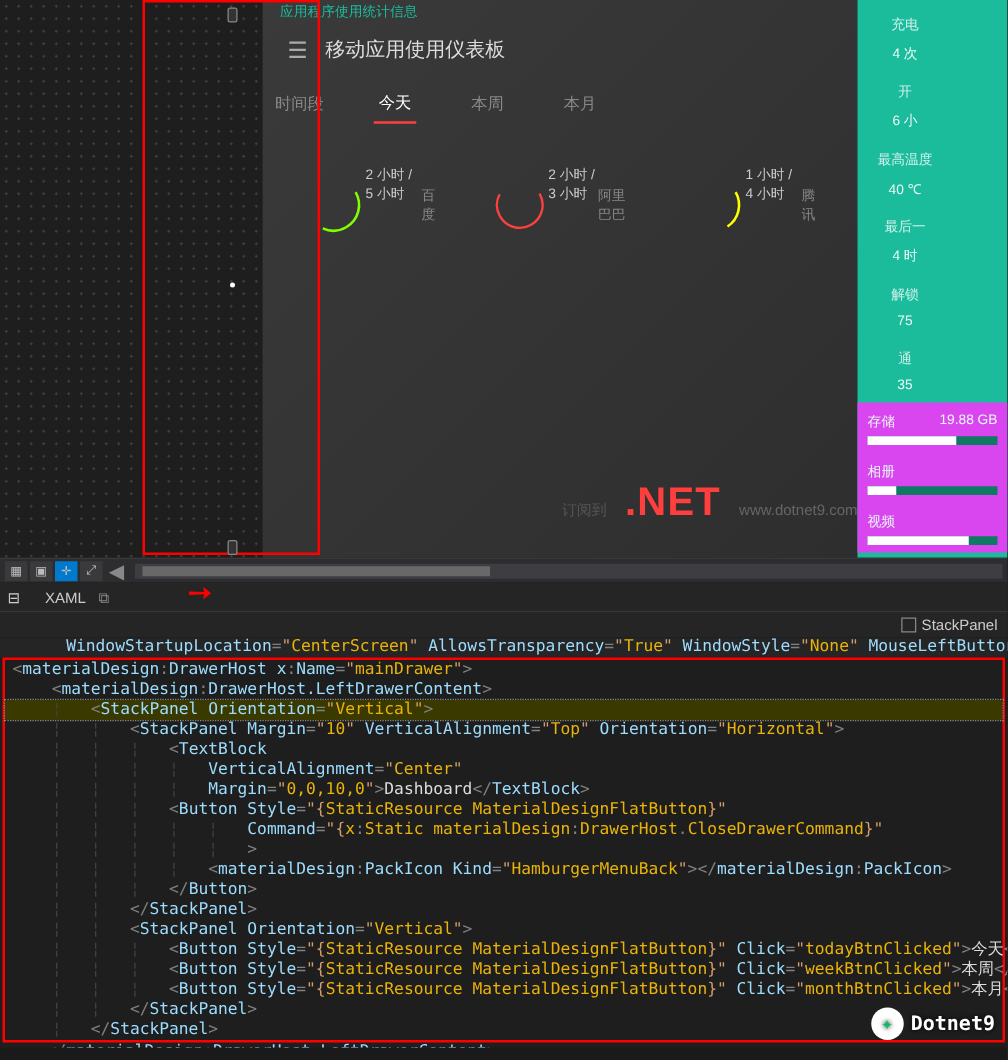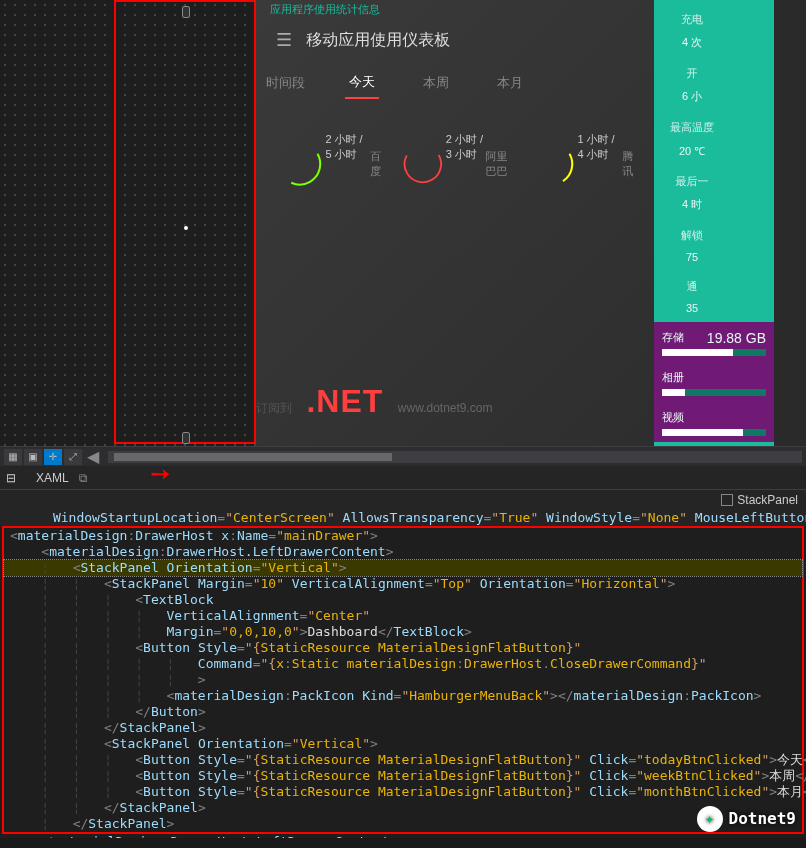--- a/index.html
+++ b/index.html
@@ -5,44 +5,44 @@
 *{box-sizing:border-box;margin:0;padding:0}
 body{background:#1a1a1a;font-family:"Microsoft YaHei",sans-serif;color:#ccc;width:806px;height:848px;overflow:hidden}
 .designer{height:446px;background:#2a2a2a;position:relative;display:flex}
 .left-panel{width:256px;height:100%;position:relative;background-image:radial-gradient(circle,#444 1px,transparent 1px);background-size:10px 10px;background-color:#1e1e1e}
 .red-box{position:absolute;left:114px;top:0;width:142px;height:444px;border:2px solid #ff0000}
 .handle-top{position:absolute;left:182px;top:6px;width:8px;height:12px;border:1px solid #888;background:#333;border-radius:2px}
 .handle-bot{position:absolute;left:182px;top:432px;width:8px;height:12px;border:1px solid #888;background:#333;border-radius:2px}
 .dot{position:absolute;left:184px;top:226px;width:4px;height:4px;background:#fff;border-radius:50%}
 .arrow{position:absolute;left:150px;top:460px;color:#ff0000;font-size:24px;transform:rotate(-45deg);z-index:10}
 .app-preview{flex:1;display:flex;height:100%}
-.dash{width:398px;background:linear-gradient(135deg,#3a3a3a,#2e2e2e);color:#ddd;display:flex;flex-direction:column}
+.dash{width:476px;background:linear-gradient(135deg,#3a3a3a,#2e2e2e);color:#ddd;display:flex;flex-direction:column}
 .dash-title{color:#1abc9c;font-size:11px;padding:2px 14px}
 .dash-header{display:flex;align-items:center;padding:10px 20px}
 .menu-icon{color:#aaa;font-size:18px;margin-right:14px}
 .tabs{display:flex;align-items:center;padding:6px 10px;gap:40px;font-size:13px;color:#888}
 .tab{padding:6px 4px}
 .tab.active{color:#fff;border-bottom:2px solid #ff4040}
 .circles{display:flex;justify-content:space-around;padding:18px 10px 10px}
 .circle-item{display:flex;flex-direction:row;align-items:center;width:110px}
 .arc{width:82px;height:82px;position:relative}
 .arc svg{width:100%;height:100%}
 .arc-text{color:#ccc;font-size:11px;margin-top:-34px;position:relative;z-index:2}
 .arc-label{color:#888;font-size:11px;}
-.watermark{margin-top:auto;text-align:left;padding:18px 0 26px;position:relative}
+.watermark{margin-top:auto;text-align:right;padding:18px 0 26px;position:relative}
 .net-logo{color:#ff3e3e;font-size:32px;font-weight:900;letter-spacing:1px}
 .net-url{color:#666;font-size:12px;margin-left:10px}
 .sidebar{width:120px;background:#1abc9c;color:#e8f8f5;font-size:12px;display:flex;flex-direction:column}
 .stat-grid{display:flex;flex-wrap:wrap;padding-top:4px}
 .stat{width:76px;text-align:center;padding:8px 2px}
 .stat-label{font-size:11px;color:#d0f0ea;margin-bottom:8px}
 .stat-val{font-size:11px;color:#ecf9f6}
 .bar-section{padding:8px 8px 6px}
 .bar-label{font-size:11px;margin-bottom:6px}
-.bar-val{font-size:14px;float:right}
+.bar-val{font-size:11px;float:right}
 .bar-track{height:7px;background:#0e7a64;width:100%;position:relative;margin-top:4px}
 .bar-fill{height:100%;background:#fff;position:absolute;left:0;top:0}
 .toolbar{height:20px;background:#2d2d30;display:flex;align-items:center;padding:0 4px;gap:2px;border-top:1px solid #3e3e42}
 .tool-btn{width:18px;height:16px;background:#3a3a3d;display:flex;align-items:center;justify-content:center;font-size:10px;color:#bbb}
 .tool-btn.active{background:#007acc}
 .scroll-track{flex:1;height:12px;background:#3e3e42;margin-left:4px;position:relative}
 .scroll-thumb{position:absolute;left:6px;top:2px;width:40%;height:8px;background:#686868}
 .xaml-bar{height:24px;background:#252526;display:flex;align-items:center;padding:0 6px;font-size:12px;color:#ccc;border-bottom:1px solid #3e3e42}
 .popout{margin-left:10px;color:#888}
 .breadcrumb{height:20px;background:#252526;display:flex;align-items:center;justify-content:flex-end;padding:0 8px;font-size:12px;color:#ccc}
@@ -120,36 +120,36 @@
         <div class="stat">
             <div class="stat-label">充电</div>
             <div class="stat-val">4 次</div>
           </div>
         <div class="stat">
             <div class="stat-label">开</div>
             <div class="stat-val">6 小</div>
           </div>
         <div class="stat">
             <div class="stat-label">最高温度</div>
-            <div class="stat-val">20 ℃</div>
+            <div class="stat-val">40 ℃</div>
           </div>
         <div class="stat">
             <div class="stat-label">最后一</div>
             <div class="stat-val">4 时</div>
           </div>
         <div class="stat">
             <div class="stat-label">解锁</div>
             <div class="stat-val">75</div>
           </div>
         <div class="stat">
             <div class="stat-label">通</div>
             <div class="stat-val">35</div>
           </div>
       </div>
-      <div style="background:#701a75">
+      <div style="background:#d946ef">
         <div class="bar-section">
           <span class="bar-label">存储</span><span class="bar-val">19.88 GB</span>
           <div class="bar-track">
               <div class="bar-fill" style="width:68%"></div>
             </div>
         </div>
         <div class="bar-section">
           <span class="bar-label">相册</span>
           <div class="bar-track">
               <div class="bar-fill" style="width:22%"></div>

